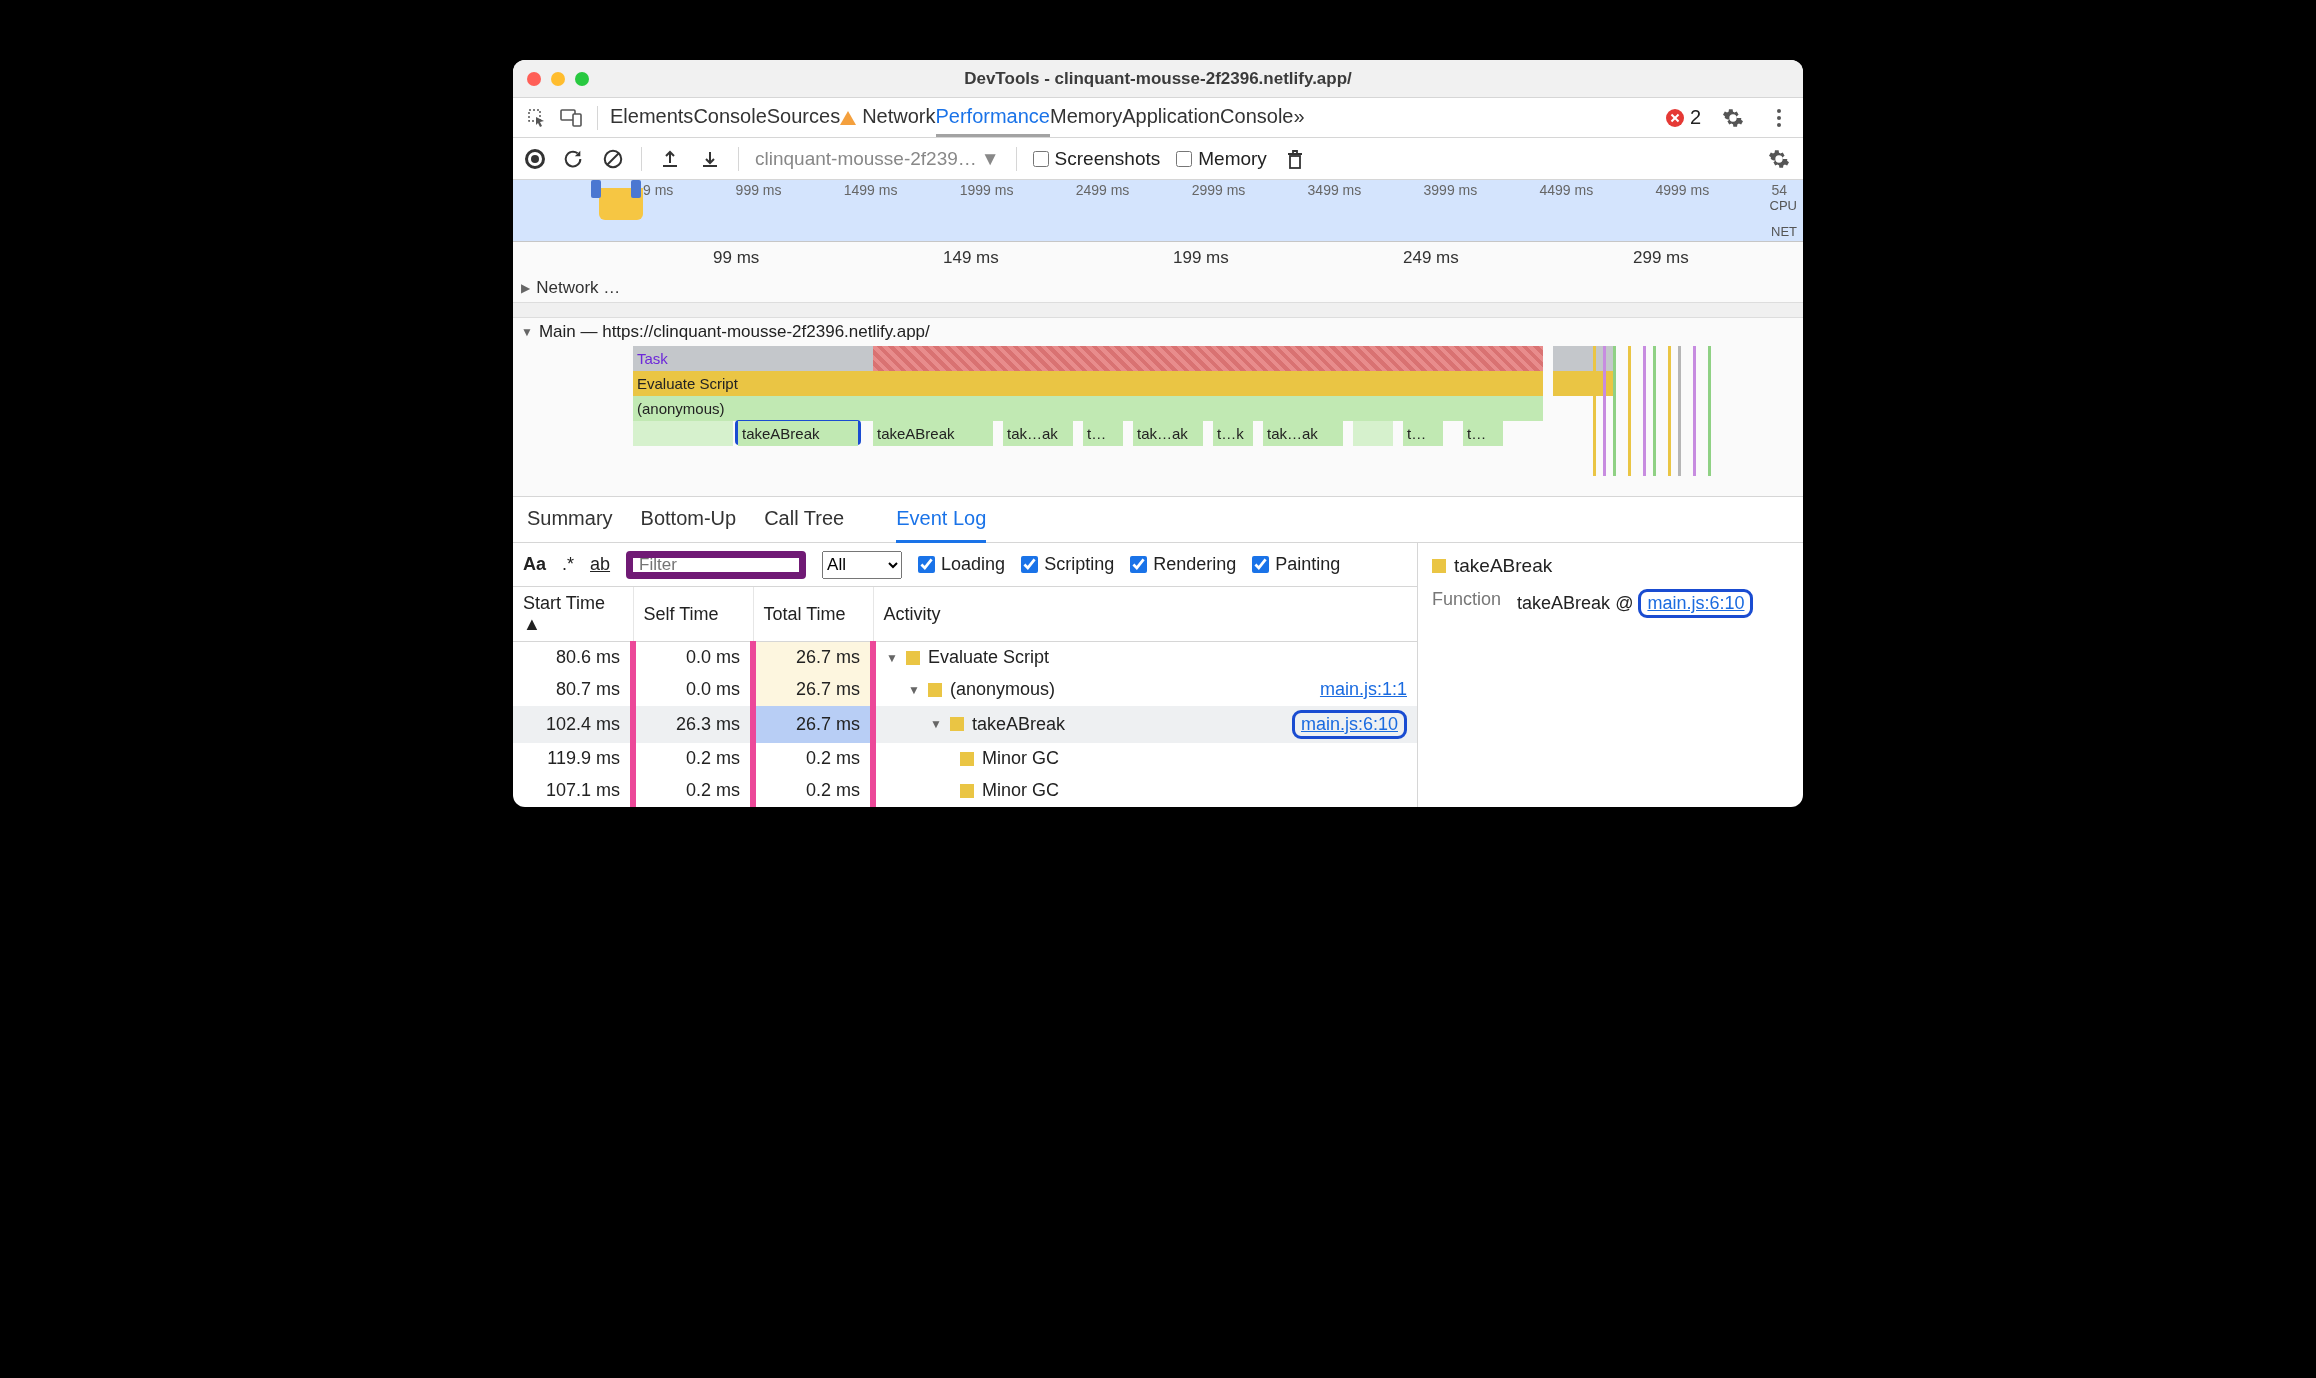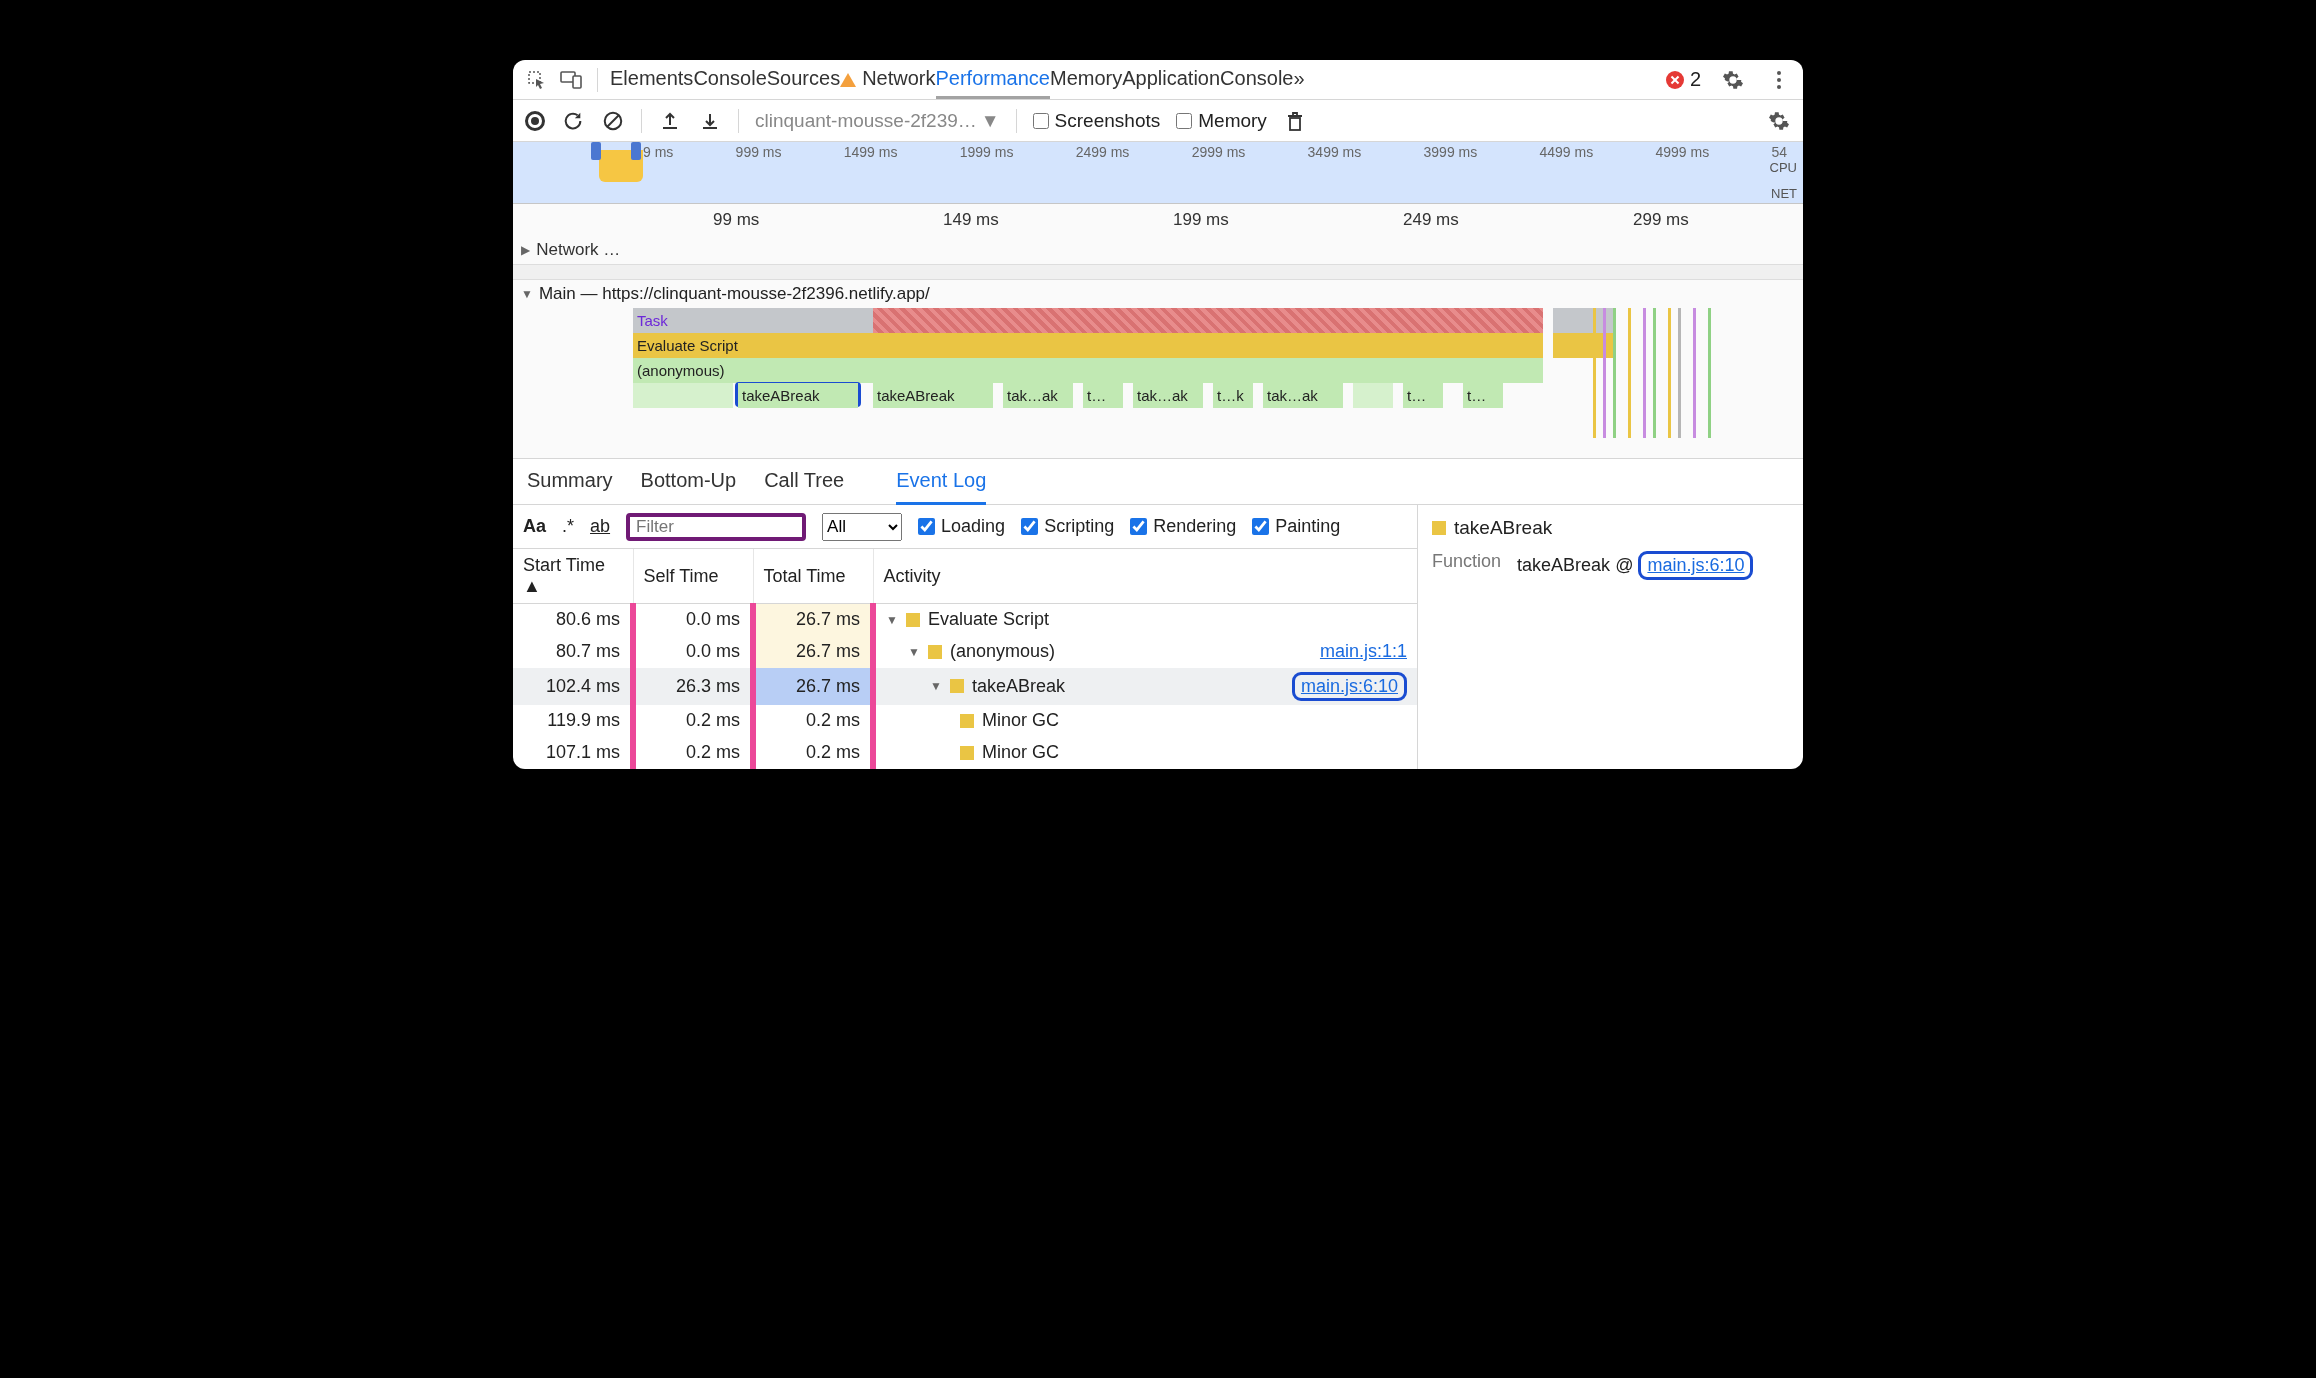--- a/index.html
+++ b/index.html
@@ -187,21 +187,21 @@
 
 .details-body{display:flex;min-height:240px;}
 .details-left{flex:0 0 905px;border-right:1px solid #d6d6d6;display:flex;flex-direction:column;}
 .details-right{flex:1;padding:12px 14px;}
 
 .filter-row{
   height:44px;display:flex;align-items:center;gap:16px;padding:0 10px;
   border-bottom:1px solid #d6d6d6;font-size:18px;
 }
 .filter-row input.fbox{
-  height:28px;border:4px solid #701a75;border-radius:4px;padding:0 6px;font-size:17px;width:180px;
+  height:28px;border:7px solid #701a75;border-radius:4px;padding:0 6px;font-size:17px;width:180px;
 }
 .filter-row select{height:28px;width:80px;font-size:17px;}
 .fcb{display:flex;align-items:center;gap:6px;}
 .fcb input{width:17px;height:17px;accent-color:#1a73e8;}
 
 .el-table{width:100%;border-collapse:collapse;font-size:18px;}
 .el-table th{
   text-align:left;padding:6px 10px;font-weight:400;color:#222;background:#fff;
   border-bottom:1px solid #d6d6d6;border-right:1px solid #e6e6e6;
 }
@@ -231,20 +231,28 @@
 .side-row .k{color:#777;}
 
 
 svg{display:block;}
 </style>
 </head>
 <body>
 
 <div class="window">
 
+  <div class="titlebar">
+    <div class="traffic">
+      <span class="close"></span>
+      <span class="min"></span>
+      <span class="max"></span>
+    </div>
+    <div class="win-title">DevTools - clinquant-mousse-2f2396.netlify.app/</div>
+  </div>
 
   <div class="main-tabs">
     <div class="mt-btn">
       <svg width="20" height="20" viewBox="0 0 20 20">
           <rect x="2" y="2" width="11" height="11" fill="none" stroke="#555" stroke-width="1.5" stroke-dasharray="2 2"></rect>
           <path d="M9 9 L17 13 L13 14 L15 18 L13 19 L11 15 L9 17 Z" fill="#555"></path>
         </svg>
     </div>
     <div class="mt-btn">
       <svg width="22" height="18" viewBox="0 0 22 18">

